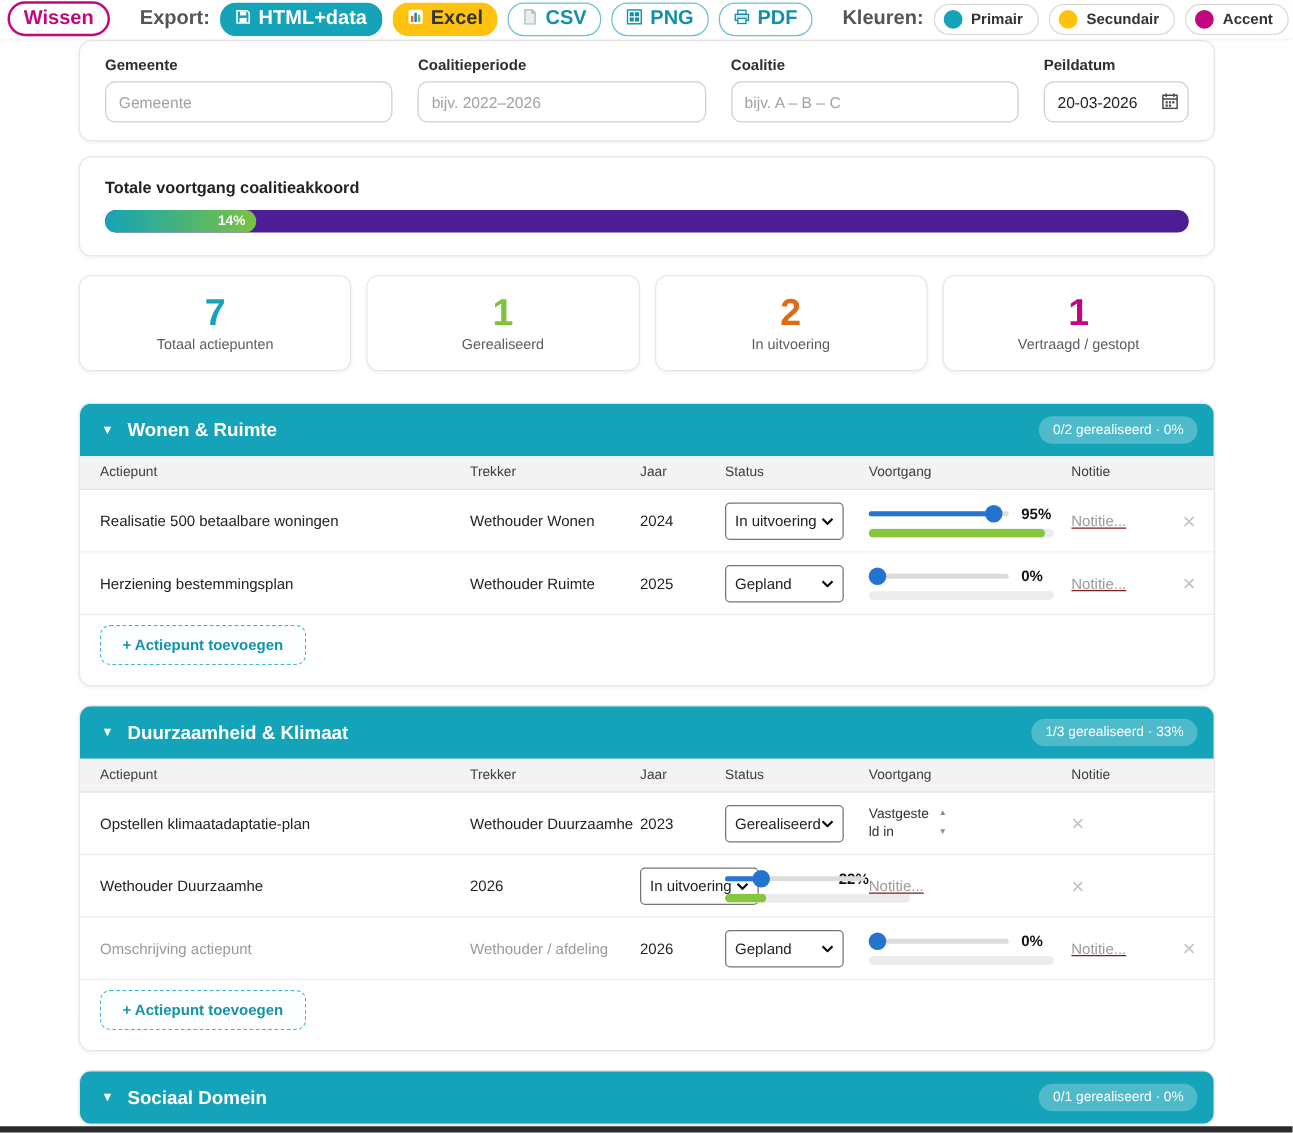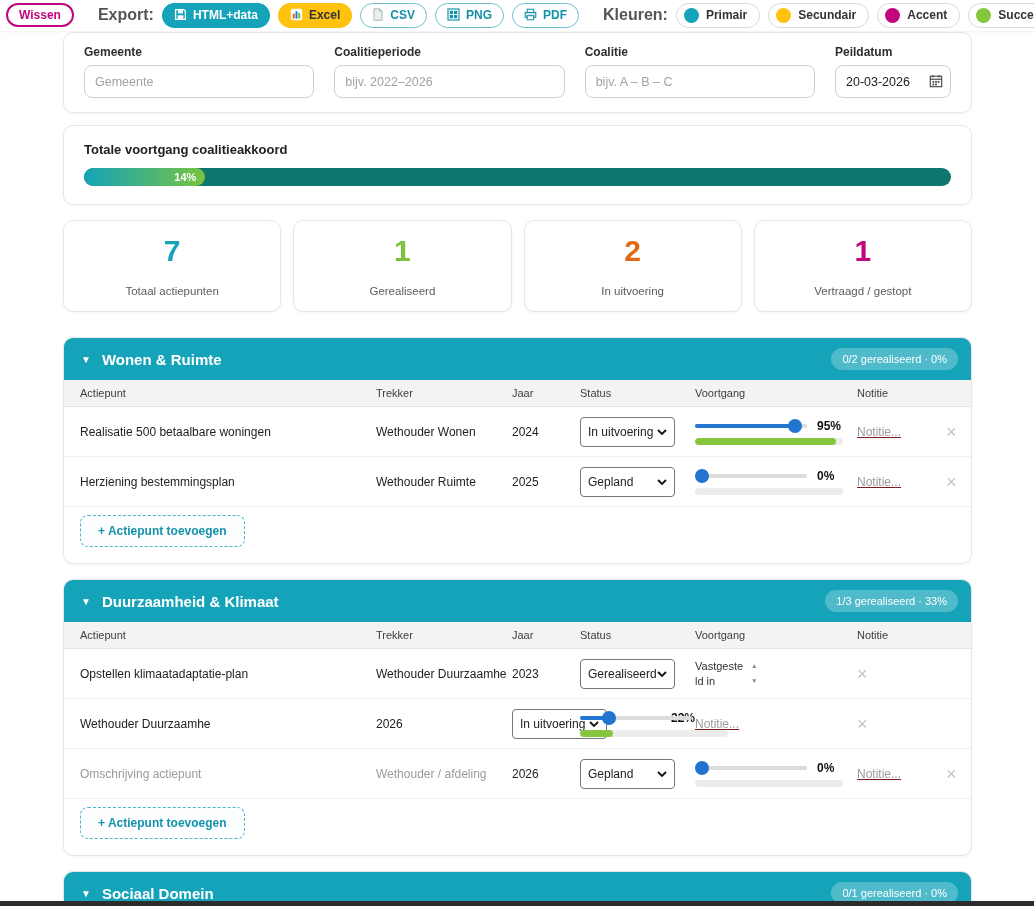--- a/index.html
+++ b/index.html
@@ -3,21 +3,21 @@
 <meta charset="utf-8">
 <style>
   * { margin:0; padding:0; box-sizing:border-box; }
   html,body { width:1034px; height:906px; overflow:hidden; background:#fff;
     font-family:"Liberation Sans", sans-serif; color:#222; }
 
   
   .toolbar { height:31px; display:flex; align-items:center; gap:8px; padding:3px 6px 4px;
     background:#fff; box-shadow:0 1px 2px rgba(0,0,0,.06); position:relative; z-index:5; white-space:nowrap; }
   .tb-divider { width:1px; height:22px; background:#ddd; margin:0 4px; }
-  .btn { display:inline-flex; align-items:center; gap:6px; border-radius:12px; font-size:12px;
+  .btn { display:inline-flex; align-items:center; gap:6px; border-radius:12px; font-size:16px;
     font-weight:bold; padding:4px 11px; cursor:pointer; border:1px solid transparent; line-height:1; }
   .btn-wissen { border:2px solid #c2067e; color:#c2067e; background:#fff; border-radius:14px; }
   .tb-label { font-size:16px; font-weight:bold; color:#555; }
   .btn-solid-teal { background:#14a3b8; color:#fff; border-radius:13px; }
   .btn-solid-yellow { background:#ffc20e; color:#333; border-radius:13px; }
   .btn-outline { background:#fff; border:1.5px solid #6cc0cf; color:#1390a9; border-radius:13px; }
   .swatch { display:inline-flex; align-items:center; gap:7px; border:1px solid #d9d9d9; border-radius:14px;
     background:#fff; padding:4px 12px 4px 7px; font-size:12px; font-weight:bold; color:#333; cursor:pointer; }
   .dot { width:15px; height:15px; border-radius:50%; }
   .icon-svg { display:inline-block; vertical-align:middle; }
@@ -34,30 +34,30 @@
   .field input { width:100%; height:33px; border:1px solid #cfcfcf; border-radius:8px; padding:0 10px;
     font-size:12.5px; font-family:inherit; color:#222; outline:none; }
   .field input::placeholder { color:#a2a2a2; }
   .date-wrap { position:relative; }
   .date-wrap input { padding-right:28px; }
   .date-wrap .cal { position:absolute; right:8px; top:9px; }
 
   
   .progress-card { padding:16px 20px 18px; margin-bottom:15px; }
   .progress-card h3 { font-size:13px; color:#222; margin-bottom:11px; }
-  .bar-track { height:18px; border-radius:9px; background:#0f766e; overflow:hidden; }
+  .bar-track { height:18px; border-radius:9px; background:#4c1d95; overflow:hidden; }
   .bar-fill { height:100%; border-radius:9px; background:linear-gradient(90deg,#14a3b8,#79c340);
     display:flex; align-items:center; justify-content:flex-end; padding-right:9px;
     color:#fff; font-size:11px; font-weight:bold; }
 
   
   .stats { display:flex; gap:12px; margin-bottom:25px; }
   .stat-card { flex:1; padding:13px 10px 14px; text-align:center; }
   .stat-value { font-size:30px; font-weight:800; line-height:1.1; }
-  .stat-label { font-size:11.5px; color:#5c5c5c; margin-top:18px; }
+  .stat-label { font-size:11.5px; color:#5c5c5c; margin-top:3px; }
 
   
   .section { overflow:hidden; margin-bottom:15px; }
   .sec-head { height:42px; background:#14a3b8; display:flex; align-items:center; padding:0 13px 0 17px; cursor:pointer; }
   .sec-tri { color:#fff; font-size:10px; margin-right:11px; }
   .sec-title { color:#fff; font-size:15px; font-weight:bold; }
   .sec-badge { margin-left:auto; background:rgba(255,255,255,.25); color:#fff; font-size:11px;
     padding:5px 11px; border-radius:13px; }
   .tgrid { display:grid; grid-template-columns:296px 136px 68px 115px 162px 89px 1fr;
     align-items:center; padding:0 16px; }

